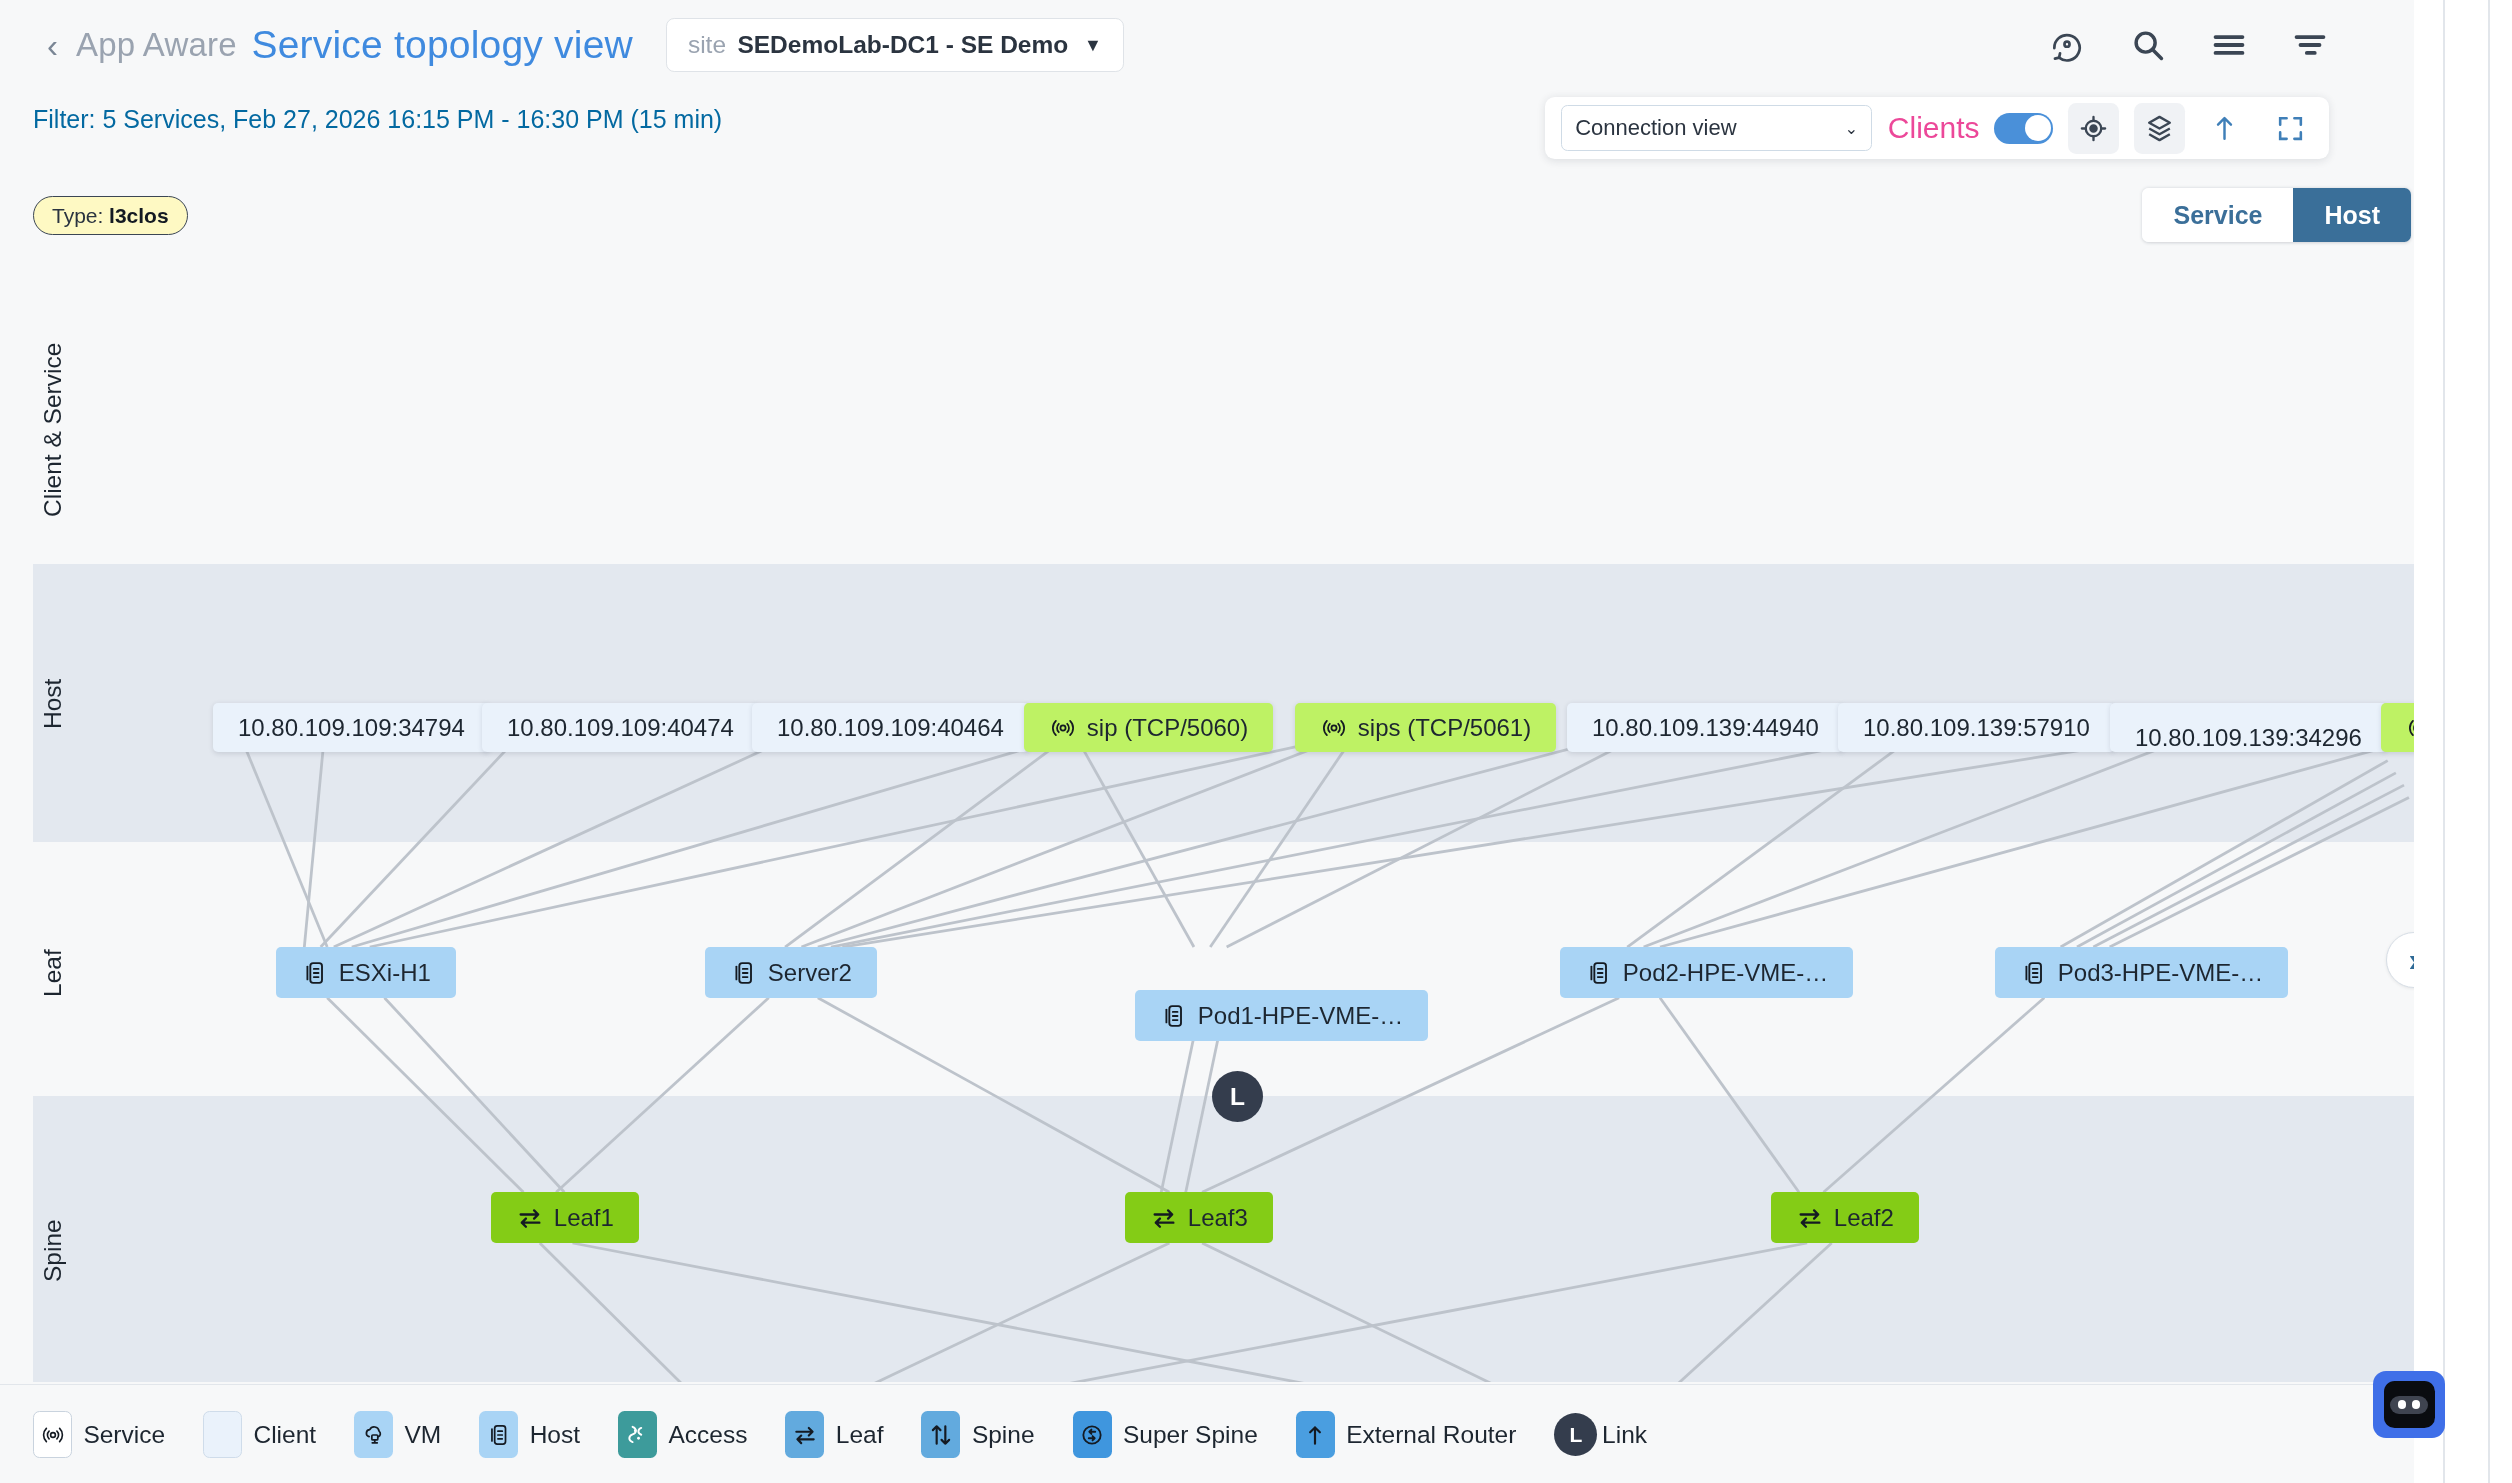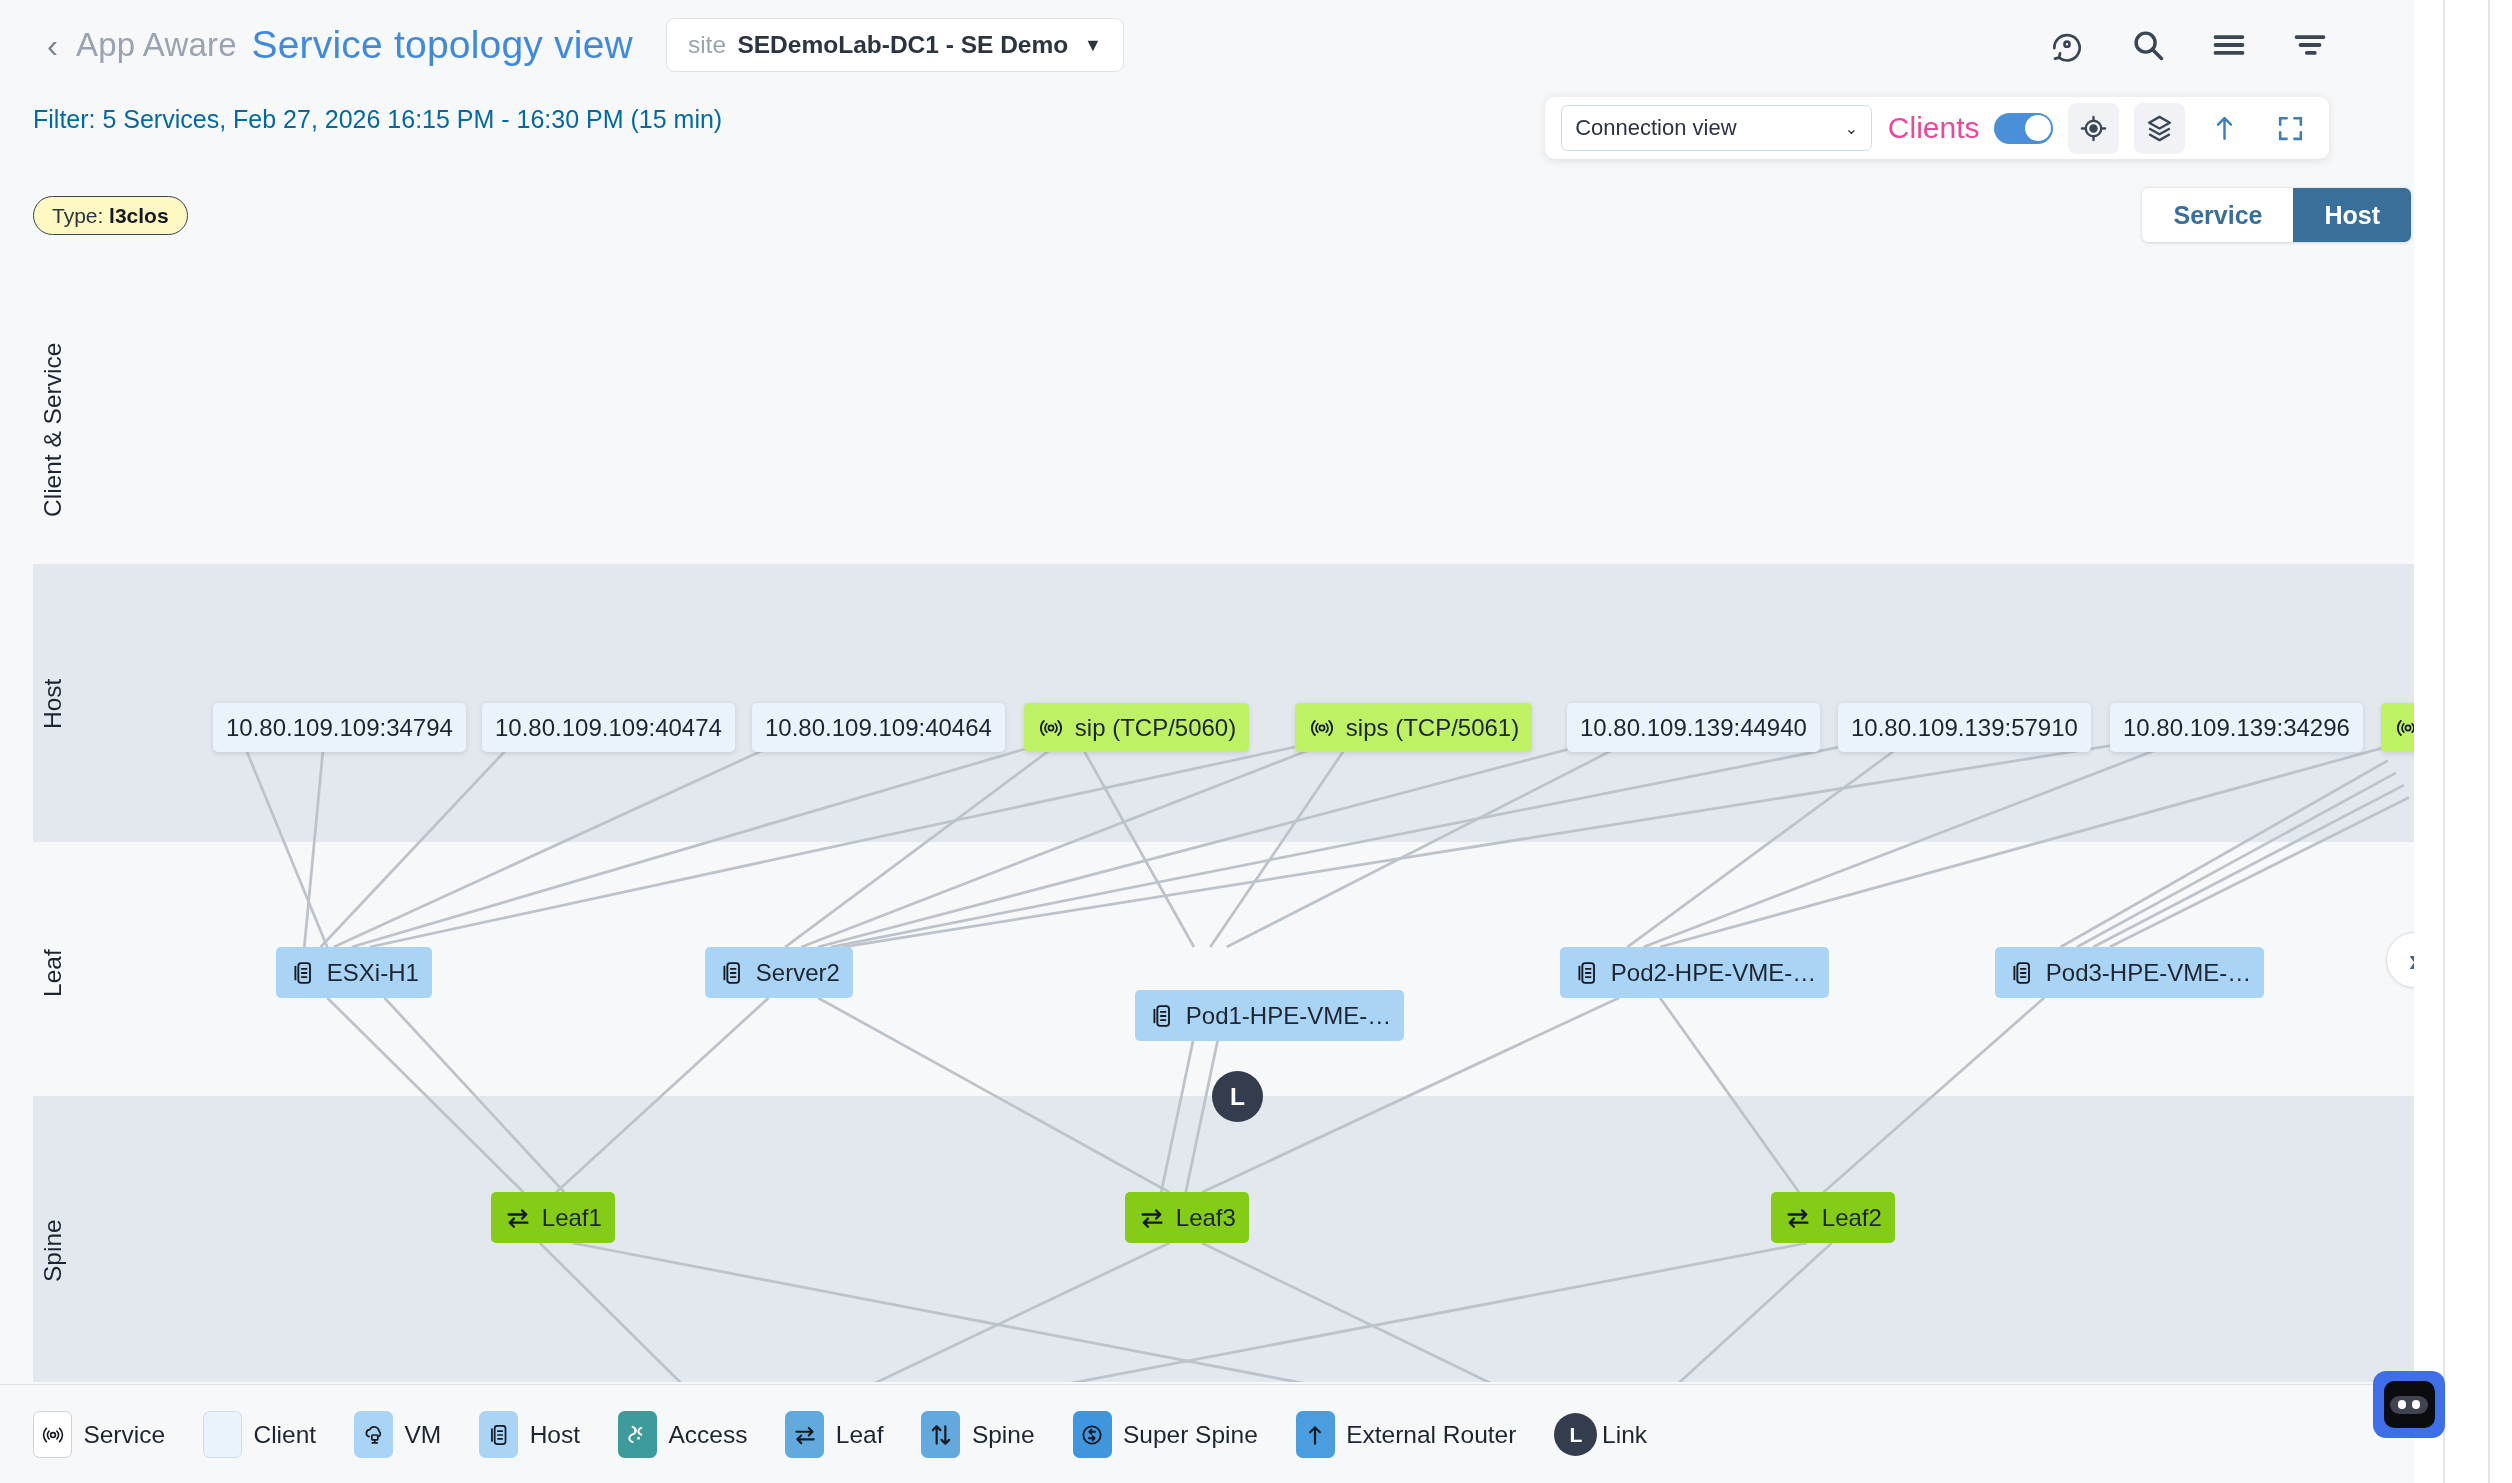--- a/index.html
+++ b/index.html
@@ -77,21 +77,21 @@
   .rowlabel {
     position:absolute; left:39px; width:49px;
     font-size:24.5px; color:#1d2630;
     writing-mode:vertical-rl; transform:rotate(180deg);
     text-align:center;
   }
 
   svg.edges { position:absolute; left:0; top:0; width:2414px; height:1112px; }
   svg.edges line { stroke:#bdc3cb; stroke-width:3.4; }
 
-  .node { position:absolute; display:flex; align-items:center; height:49px; border-radius:5px; padding:0 13px; gap:9.8px; white-space:nowrap;}
+  .node { position:absolute; display:flex; align-items:center; height:49px; border-radius:5px; padding:0 25px; gap:9.8px; white-space:nowrap;}
   .node .lbl { font-size:24px; color:#1d2630;}
   .node .nic { width:28px; height:28px; display:flex; align-items:center; justify-content:center; color:#141a22;}
   .node .nic svg { width:28px; height:28px;}
   .node.client  { background:#eaf2fb; box-shadow:0 1.6px 4.9px rgba(30,40,60,.13);}
   .node.service { background:#bef264; box-shadow:0 1.6px 4.9px rgba(30,40,60,.13);}
   .node.host    { background:#a9d4f5; height:51px;}
   .node.leaf    { background:#84cc16; height:51px;}
 
   .lag { position:absolute; width:51px; height:51px; border-radius:50%; background:#343d4d; color:#fff;
          display:flex; align-items:center; justify-content:center; font-size:24.5px; font-weight:700;}
@@ -309,21 +309,21 @@
             </svg>
           </span>
           <span class="lbl">sips (TCP/5061)</span>
         </div>
         <div class="node client" style="left: 1567px; top: 433px;">
           <span class="lbl">10.80.109.139:44940</span>
         </div>
         <div class="node client" style="left: 1838px; top: 433px;">
           <span class="lbl">10.80.109.139:57910</span>
         </div>
-        <div class="node client" style="left: 2110px; top: 433px;">
+        <div class="node client" style="left: 2110px; top: 433px; align-items: flex-end;">
           <span class="lbl">10.80.109.139:34296</span>
         </div>
         <div class="node service" style="left: 2381px; top: 433px;">
           <span class="nic">
             <svg viewBox="0 0 24 24" fill="none" stroke="currentColor" stroke-width="1.5" stroke-linecap="round">
               <circle cx="12" cy="12" r="2.2"></circle>
               <path d="M8.4 8.4a5 5 0 0 0 0 7.2"></path>
               <path d="M15.6 8.4a5 5 0 0 1 0 7.2"></path>
               <path d="M5.9 5.9a8.5 8.5 0 0 0 0 12.2"></path>
               <path d="M18.1 5.9a8.5 8.5 0 0 1 0 12.2"></path>

